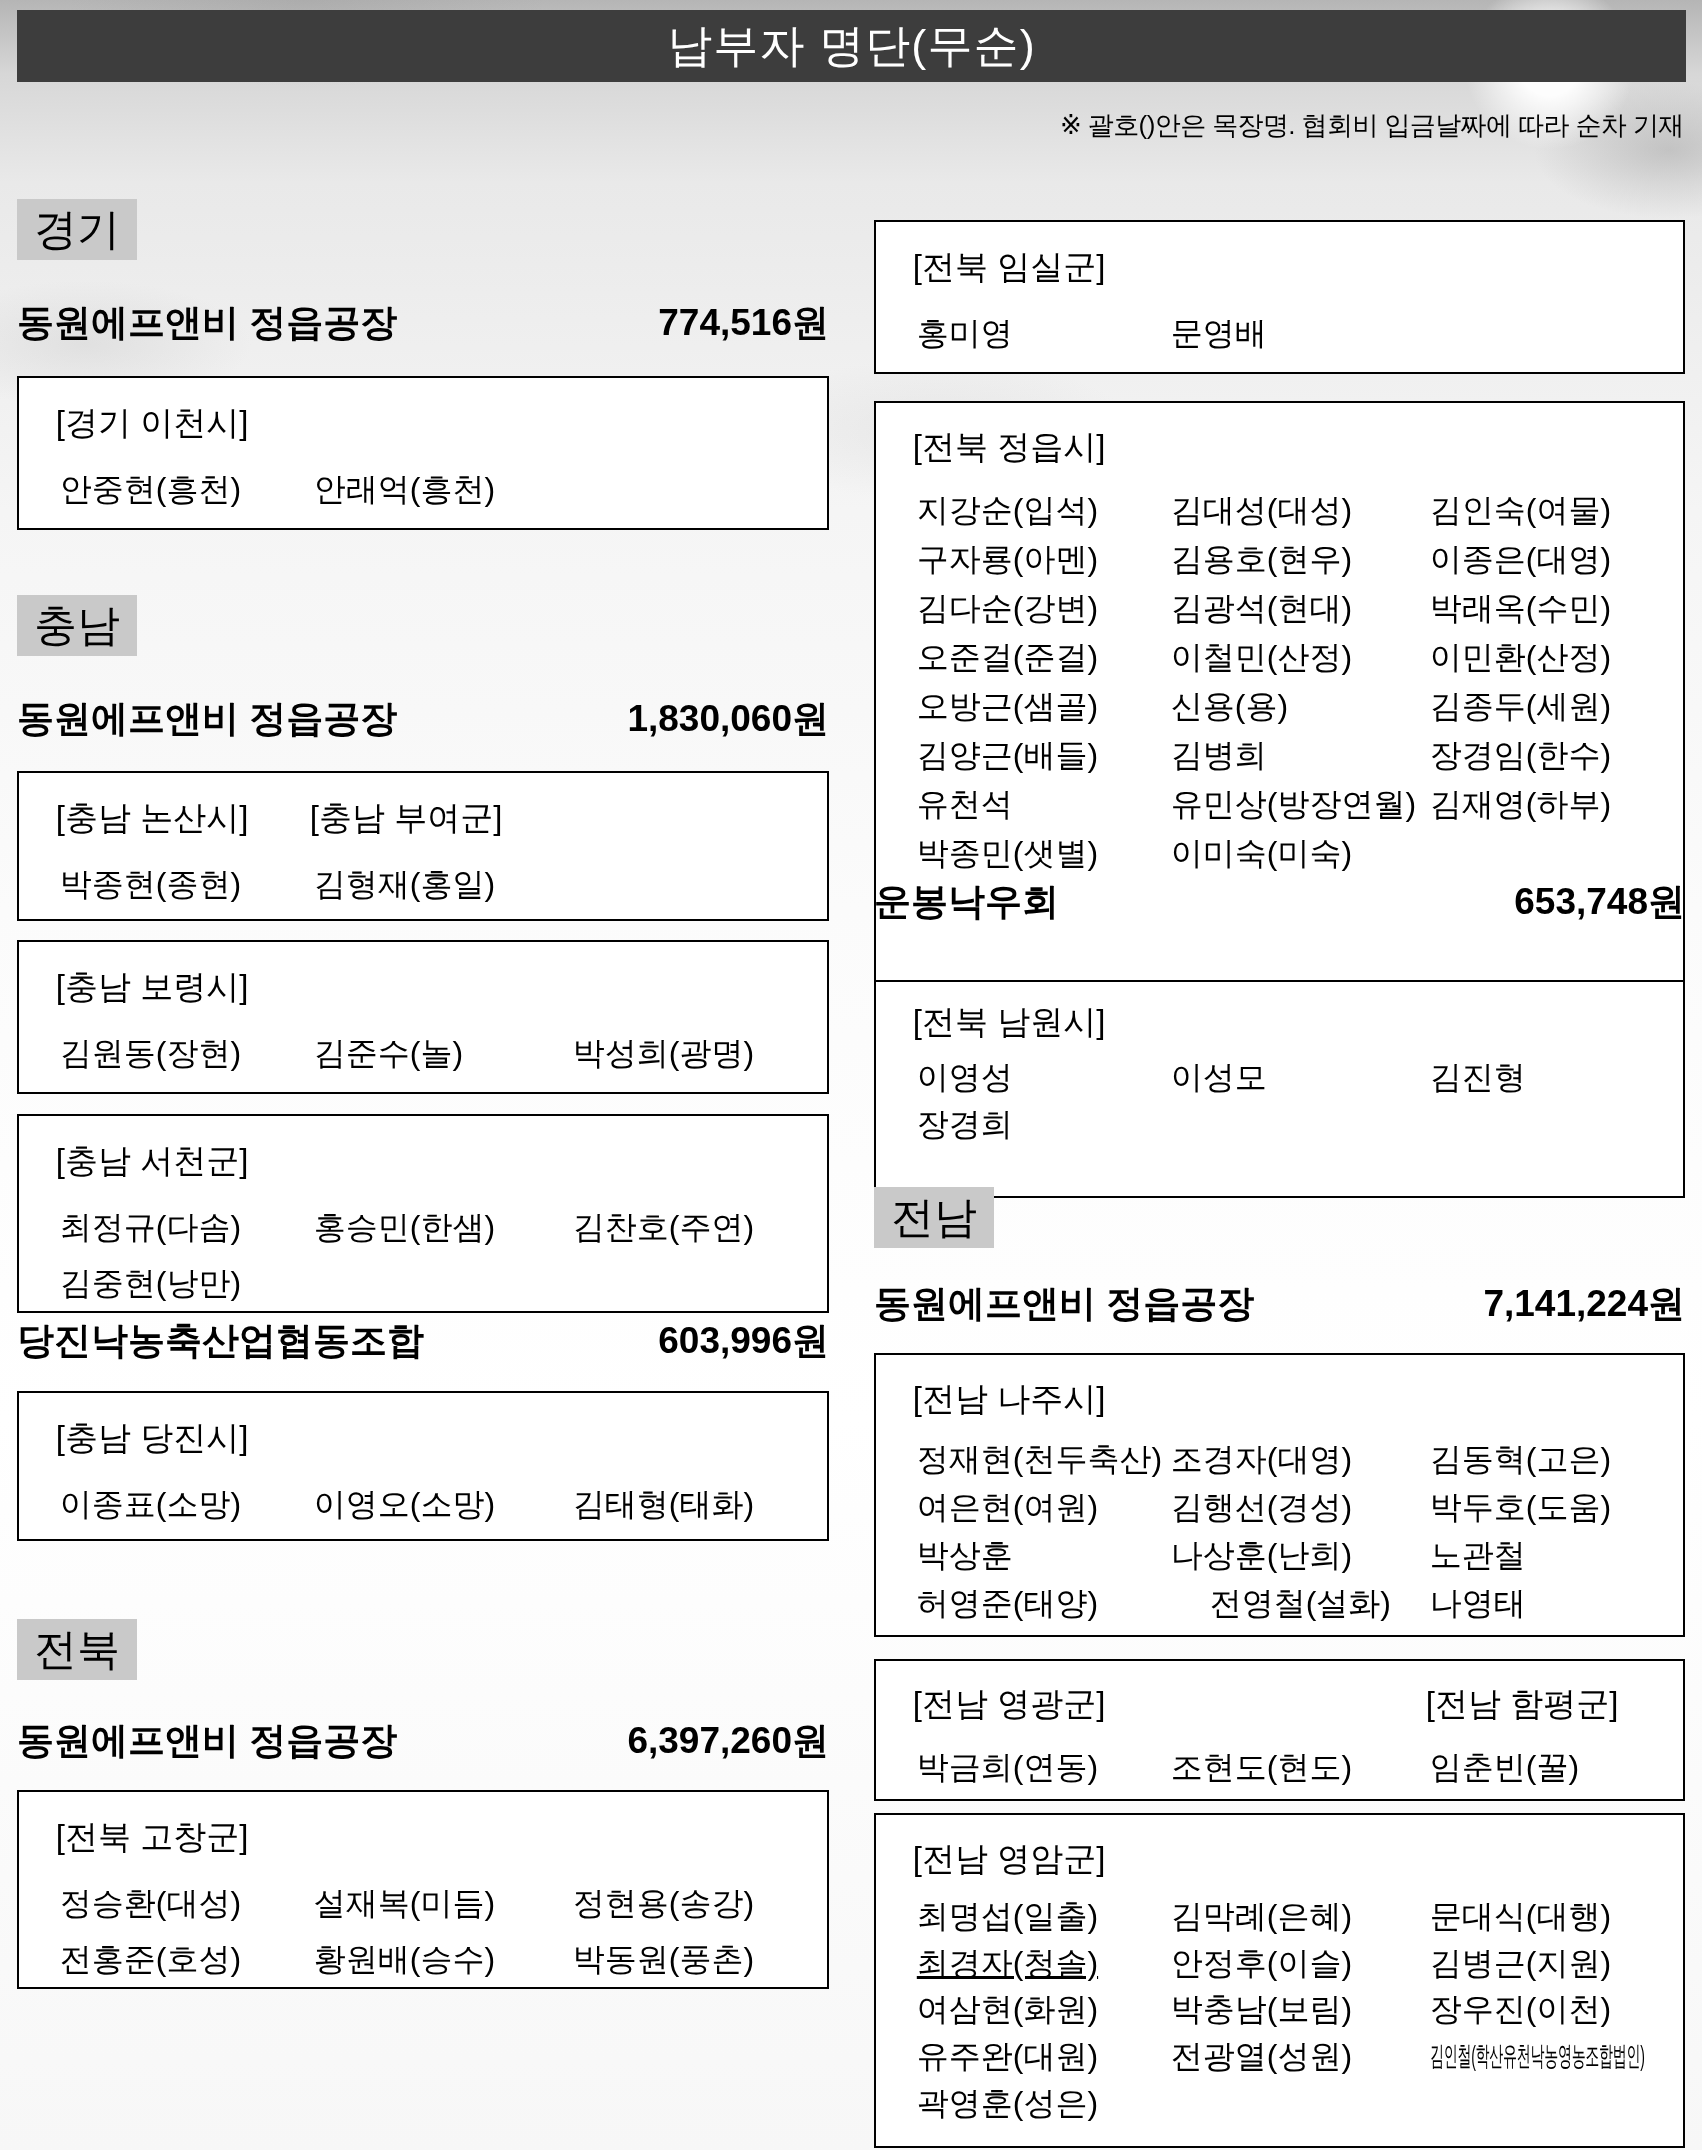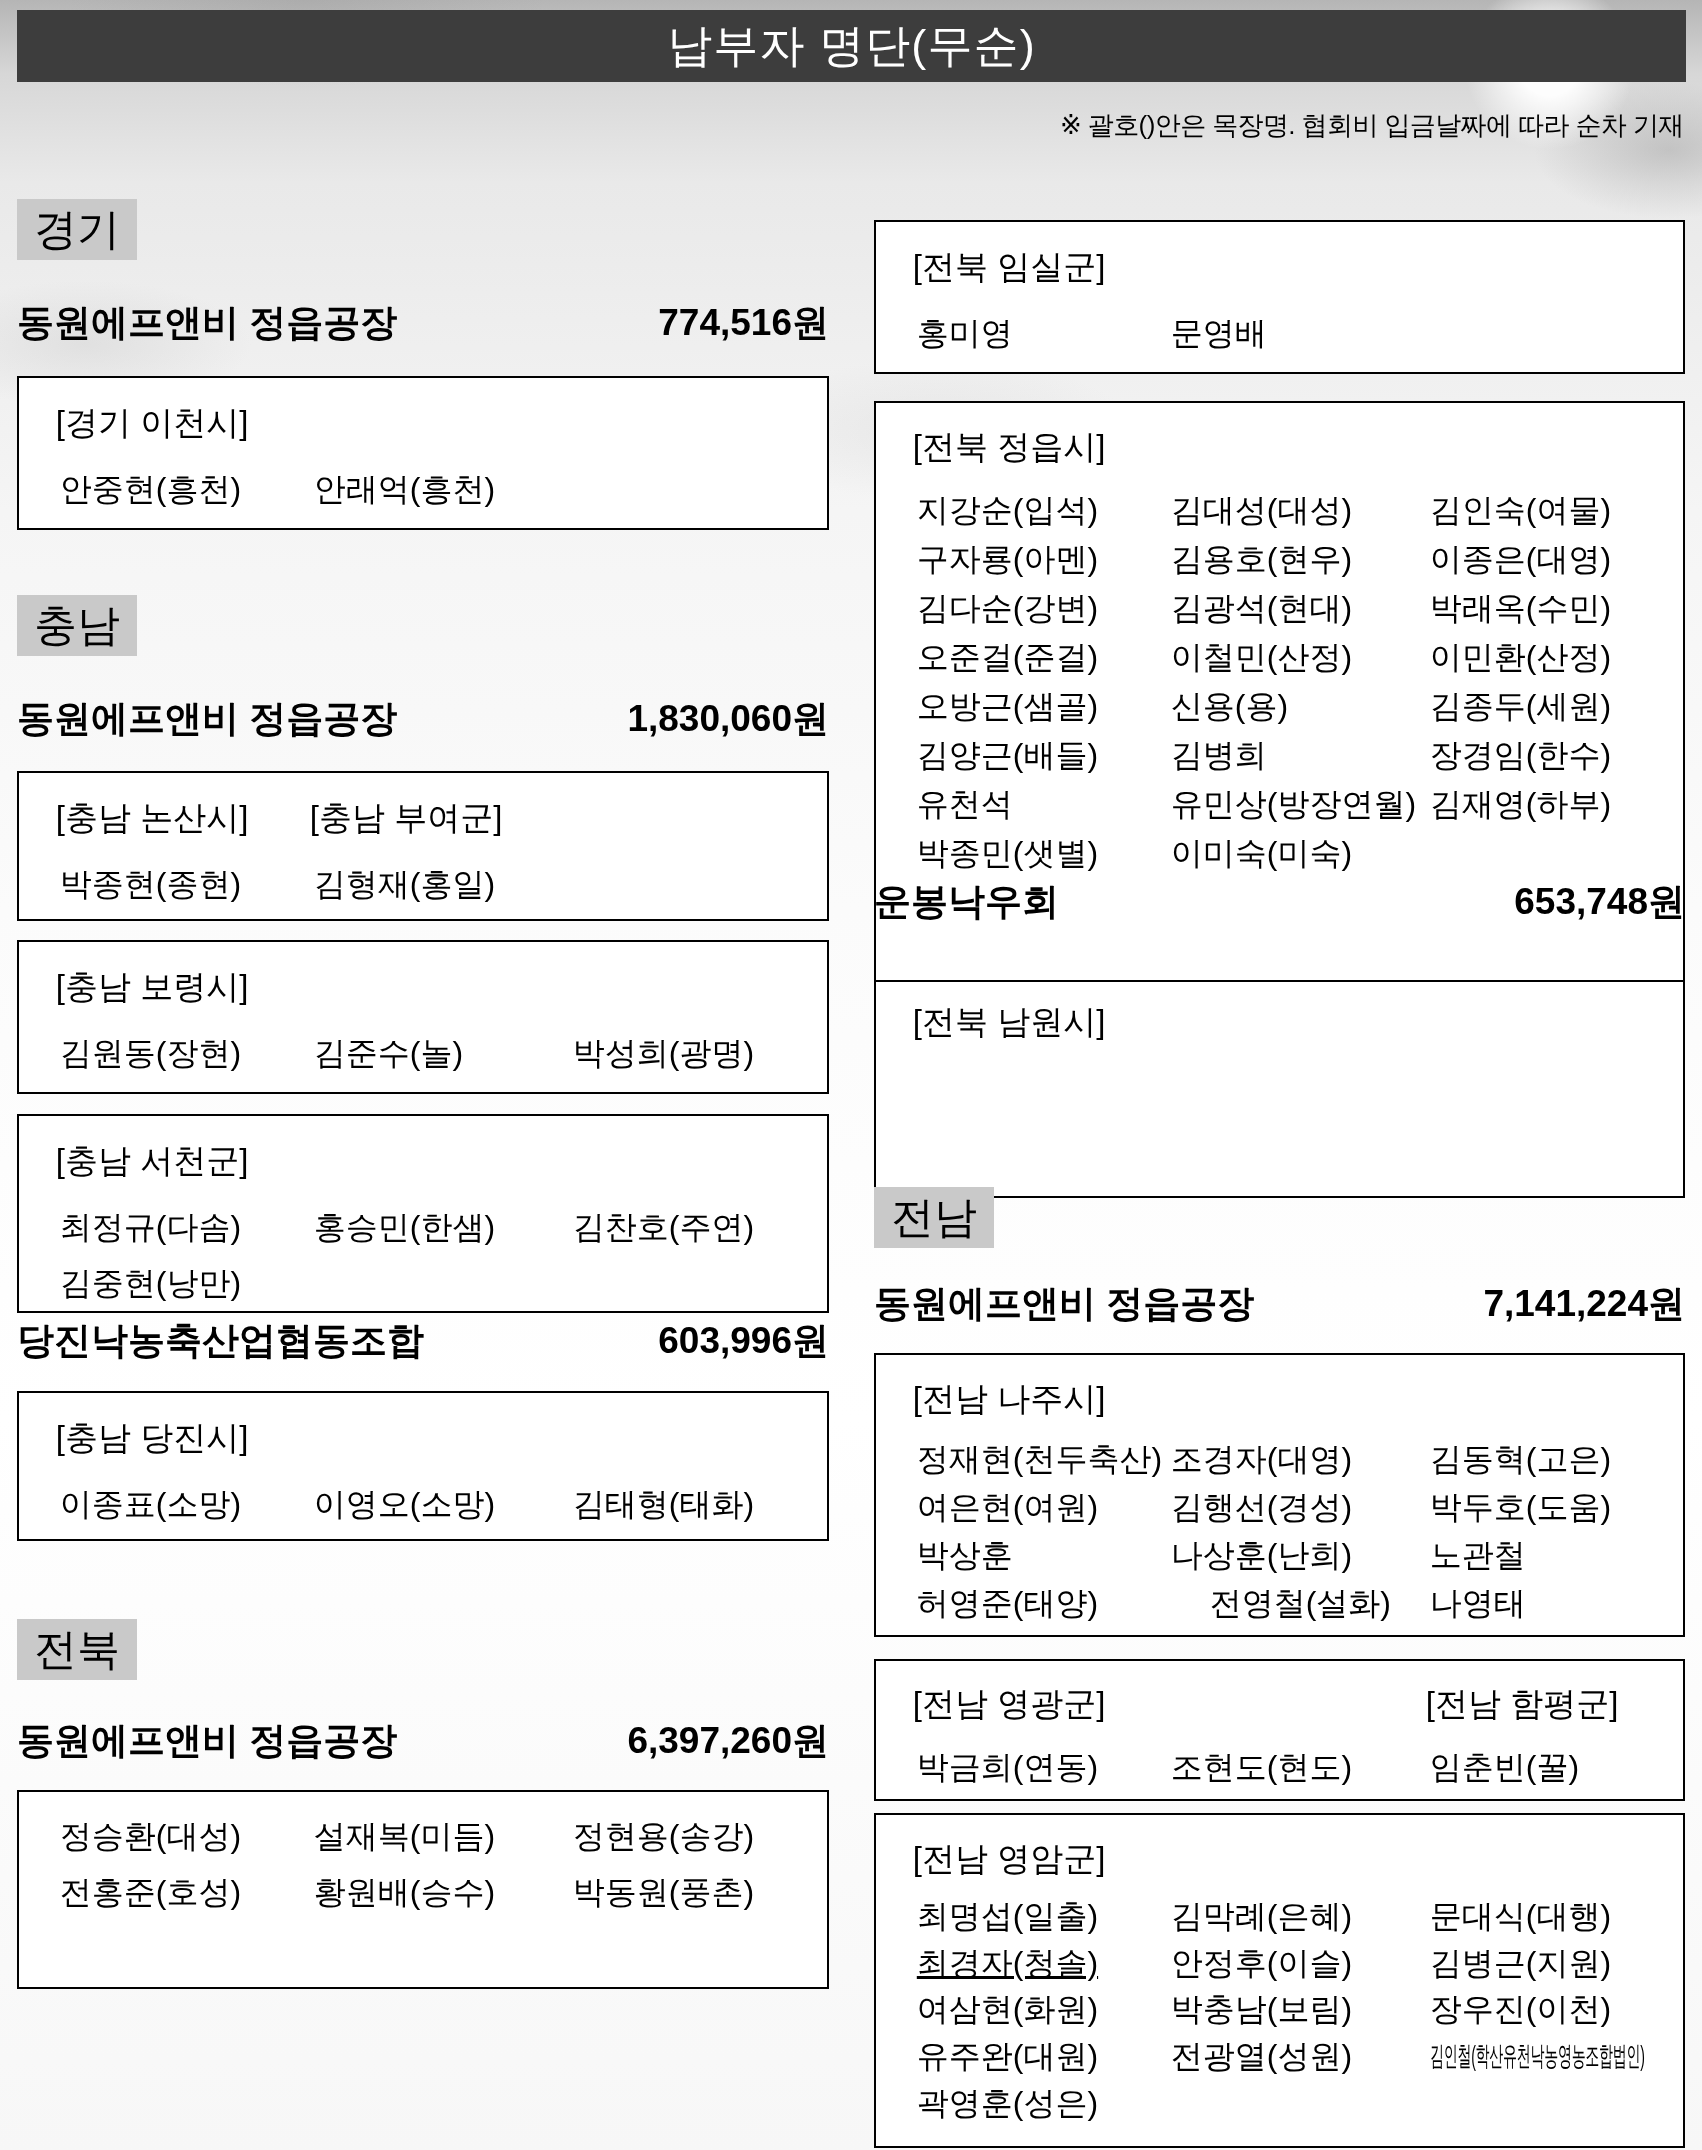--- a/index.html
+++ b/index.html
@@ -119,20 +119,23 @@
   </div>
 
   <div class="badge col-l" style="top:1619px">전북</div>
 
   <div class="org col-l" style="top:1716px">
     <span>동원에프앤비 정읍공장</span>
     <span>6,397,260원</span>
   </div>
 
   <div class="box col-l" style="top:1790px;height:199px;--rgap:14.8px;--pb:11.4px">
+    <div class="box-headers">
+        <div style="grid-column: 1;">[전북 고창군]</div>
+      </div>
     <div class="box-rows">
         <div class="cell" style="grid-column: 1;">정승환(대성)</div>
         <div class="cell" style="grid-column: 2;">설재복(미듬)</div>
         <div class="cell" style="grid-column: 3;">정현용(송강)</div>
         <div class="cell" style="grid-column: 1;">전홍준(호성)</div>
         <div class="cell" style="grid-column: 2;">황원배(승수)</div>
         <div class="cell" style="grid-column: 3;">박동원(풍촌)</div>
       </div>
   </div>
 
@@ -179,20 +182,26 @@
 
   <div class="org col-r" style="top:877px">
     <span>운봉낙우회</span>
     <span>653,748원</span>
   </div>
 
   <div class="box col-r" style="top:980px;height:218px;--pt:19.3px;--hgap:14.8px;--rgap:5.7px;--pb:8px">
     <div class="box-headers">
         <div style="grid-column: 1;">[전북 남원시]</div>
       </div>
+    <div class="box-rows">
+        <div class="cell" style="grid-column: 1;">이영성</div>
+        <div class="cell" style="grid-column: 2;">이성모</div>
+        <div class="cell" style="grid-column: 3;">김진형</div>
+        <div class="cell" style="grid-column: 1;">장경희</div>
+      </div>
   </div>
 
   <div class="badge col-r" style="top:1187px">전남</div>
 
   <div class="org col-r" style="top:1279px">
     <span>동원에프앤비 정읍공장</span>
     <span>7,141,224원</span>
   </div>
 
   <div class="box col-r" style="top:1353px;height:284px;--pt:23px;--hgap:20.4px;--rgap:6.8px;--pb:16px">

